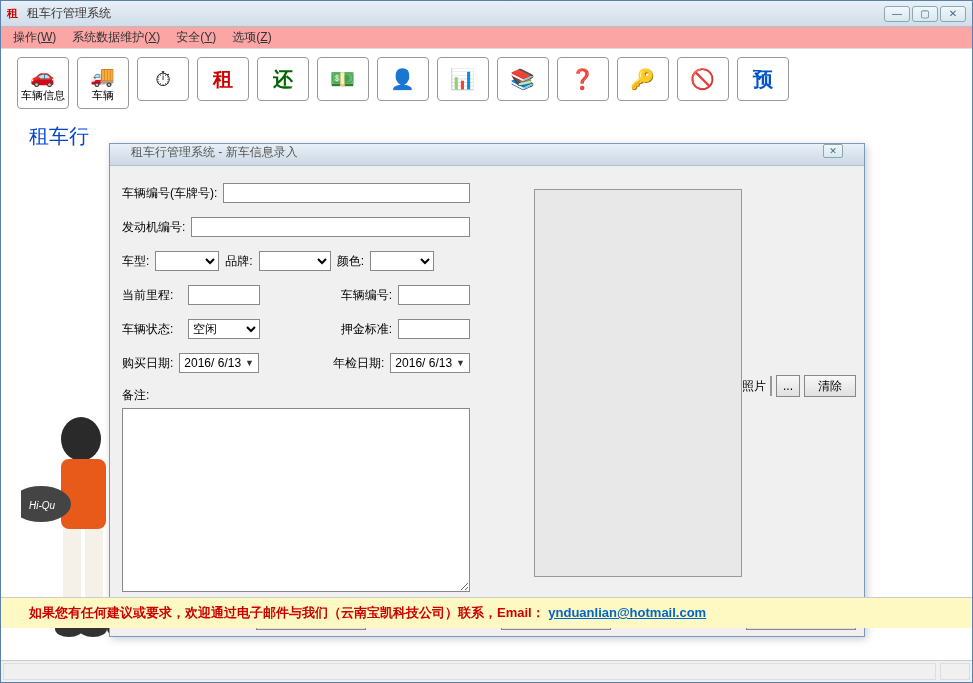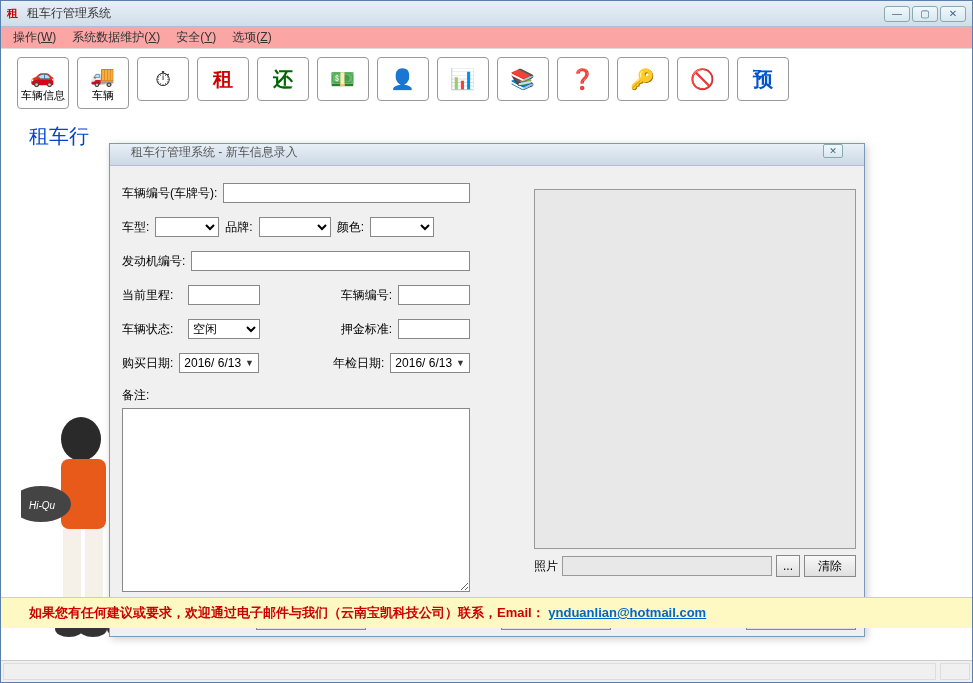--- a/index.html
+++ b/index.html
@@ -239,21 +239,21 @@
       flex: 1;
       border: 1px solid #888;
       background: #fff;
       margin-top: 2px;
     }
     
     .dialog-right {
       flex: 1;
       padding: 23px 8px;
       display: flex;
-      flex-direction: column;
+      flex-direction: row;
       margin-left: 44px;
     }
     .photo-area {
       flex: 1;
       border: 1px solid #999;
       background: #e8e8e8;
     }
     .photo-row {
       display: flex;
       align-items: center;
@@ -385,31 +385,31 @@
       </div>
       <div class="dialog-body">
         <div class="dialog-left">
 
           <div class="form-row">
             <span class="form-label">车辆编号(车牌号):</span>
             <input class="form-input" style="flex: 1 1 0%;" value="">
           </div>
 
           <div class="form-row">
+            <span class="form-label">发动机编号:</span>
+            <input class="form-input" style="flex: 1 1 0%;" value="">
+          </div>
+
+          <div class="form-row">
             <span class="form-label">车型:</span>
             <select class="form-select" style="width:64px"><option></option></select>
             <span class="form-label">品牌:</span>
             <select class="form-select" style="width:72px"><option></option></select>
             <span class="form-label">颜色:</span>
             <select class="form-select" style="width:64px"><option></option></select>
-          </div>
-
-          <div class="form-row">
-            <span class="form-label">发动机编号:</span>
-            <input class="form-input" style="flex: 1 1 0%;" value="">
           </div>
 
           <div class="form-row">
             <span class="form-label" style="width:60px">当前里程:</span>
             <input class="form-input" style="width: 72px;" value="">
             <span style="flex:1"></span>
             <span class="form-label">车辆编号:</span>
             <input class="form-input" style="width: 72px;" value="">
           </div>
 

